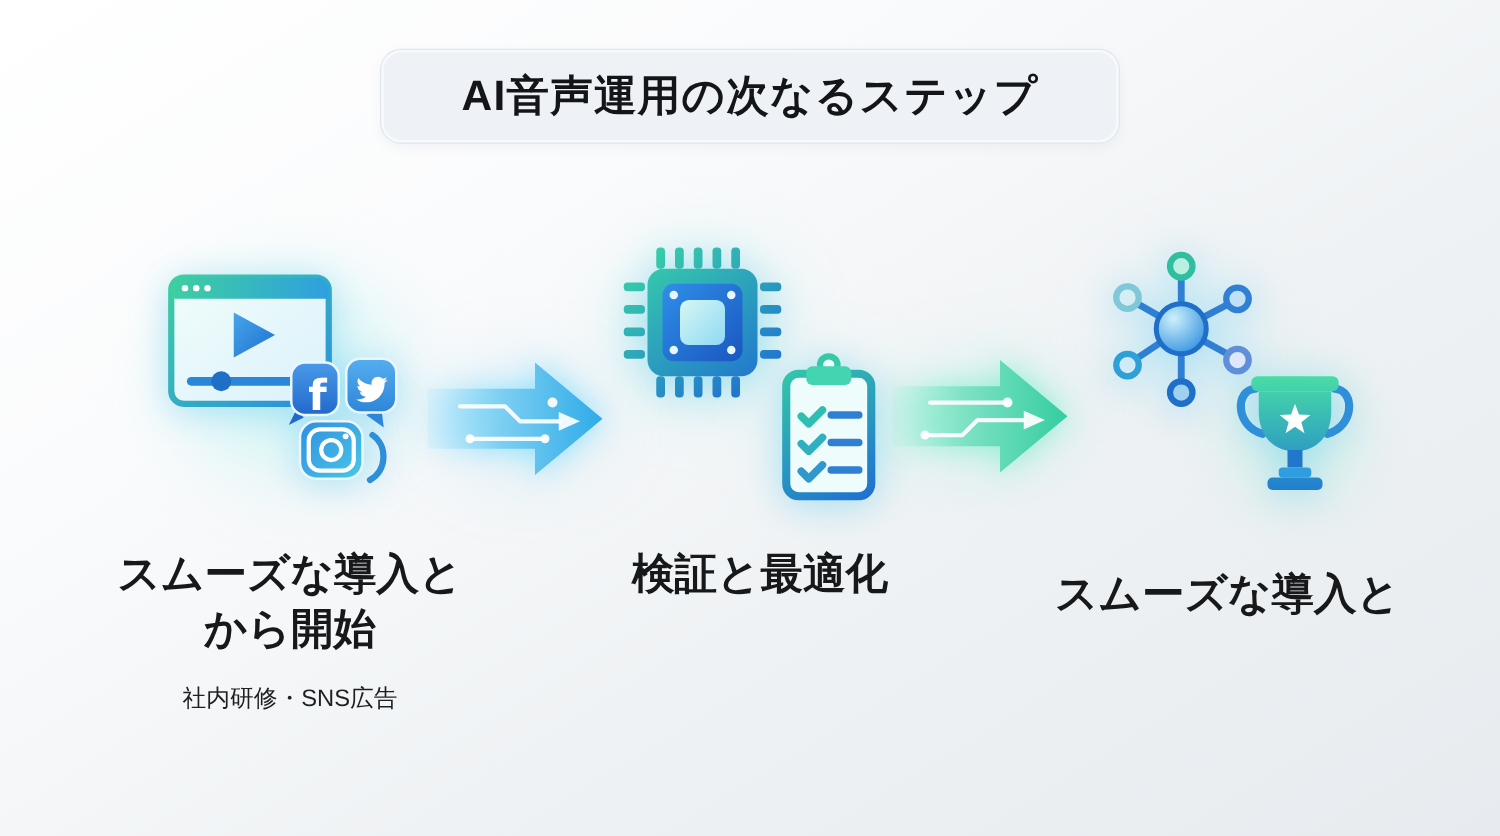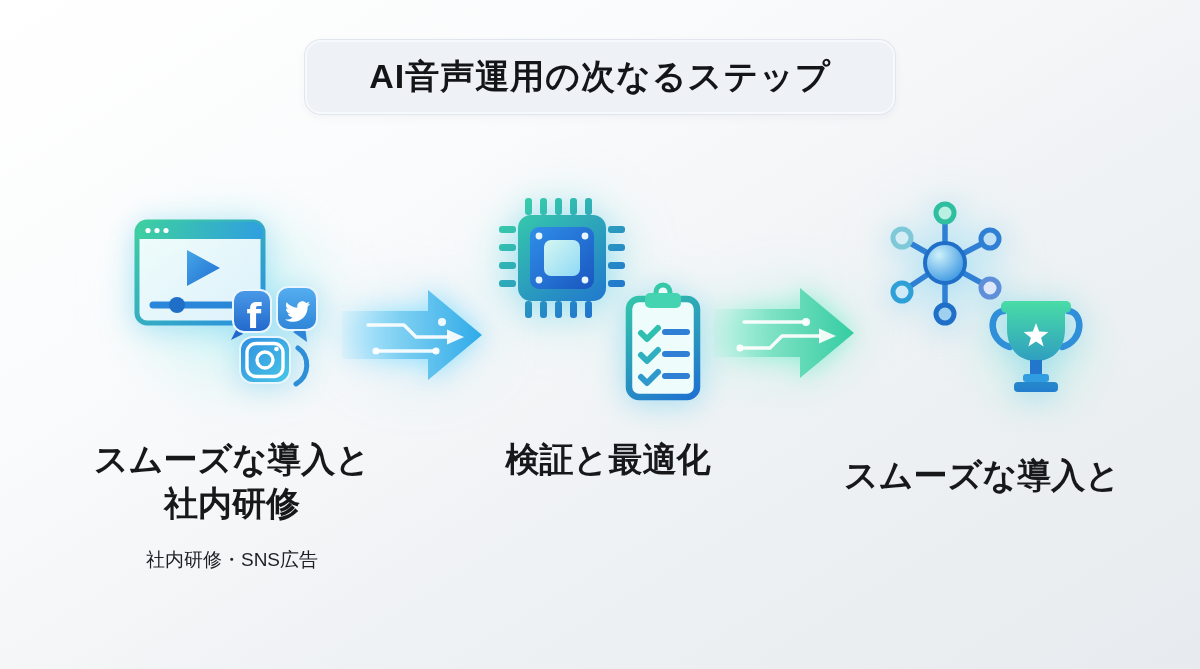--- a/index.html
+++ b/index.html
@@ -267,21 +267,21 @@
       <polygon fill="#ffffff" points="171,128 174.2,136.6 183.4,137 176.1,142.7 178.6,151.5 171,146.4 163.4,151.5 165.9,142.7 158.6,137 167.8,136.6"></polygon>
       <rect x="165" y="165" width="12" height="14" fill="#2277cc"></rect>
       <rect x="158" y="179" width="26" height="8" rx="3" fill="#2f9de0"></rect>
       <rect x="149" y="187" width="44" height="10" rx="4" fill="url(#t-cup)"></rect>
     </g>
   </svg>
 
   <div class="step-text step-1">
     <div class="heading">
       <div>スムーズな導入と</div>
-      <div>社内研修</div>
+      <div>から開始</div>
     </div>
     <div class="details">
       <div>社内研修・SNS広告</div>
     </div>
   </div>
 
   <div class="step-text step-2">
     <div class="heading">
       <div>検証と最適化</div>
     </div>

